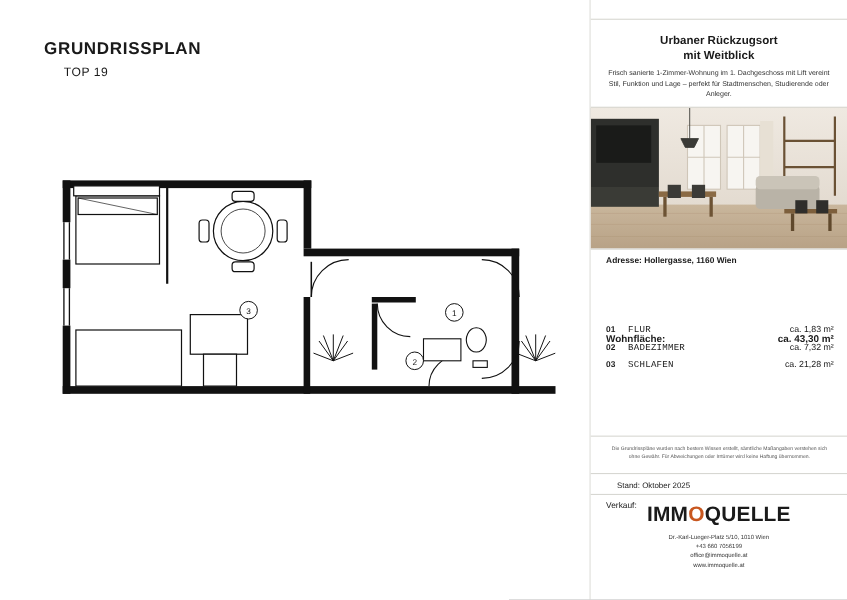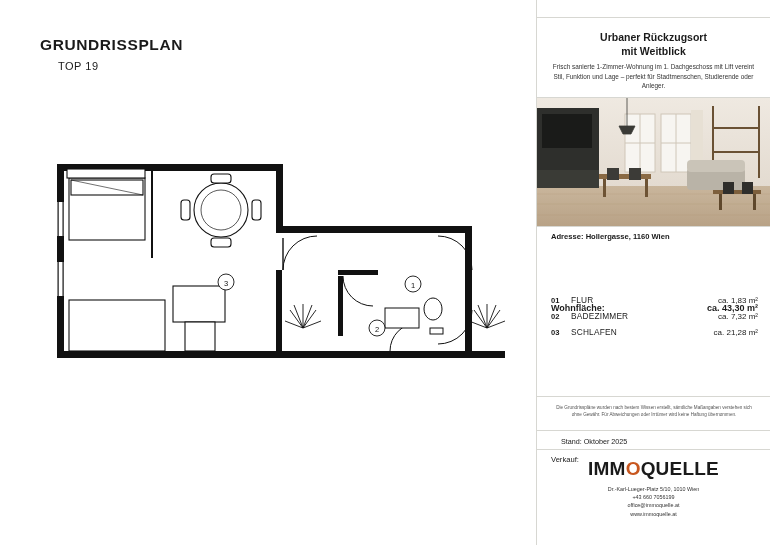--- a/index.html
+++ b/index.html
@@ -114,20 +114,21 @@
     height: 16px;
   }
   .room-no {
     width: 20px;
     font-weight: bold;
     font-size: 7.6px;
   }
   .room-name {
     flex: 1;
     letter-spacing: 0.2px;
+    font-family: Liberation Mono, monospace;
   }
   .room-area {
     width: 66px;
     text-align: right;
     font-size: 8px;
   }
   .total {
     position: absolute;
     left: 14px; top: 303px;
     width: 207px;

